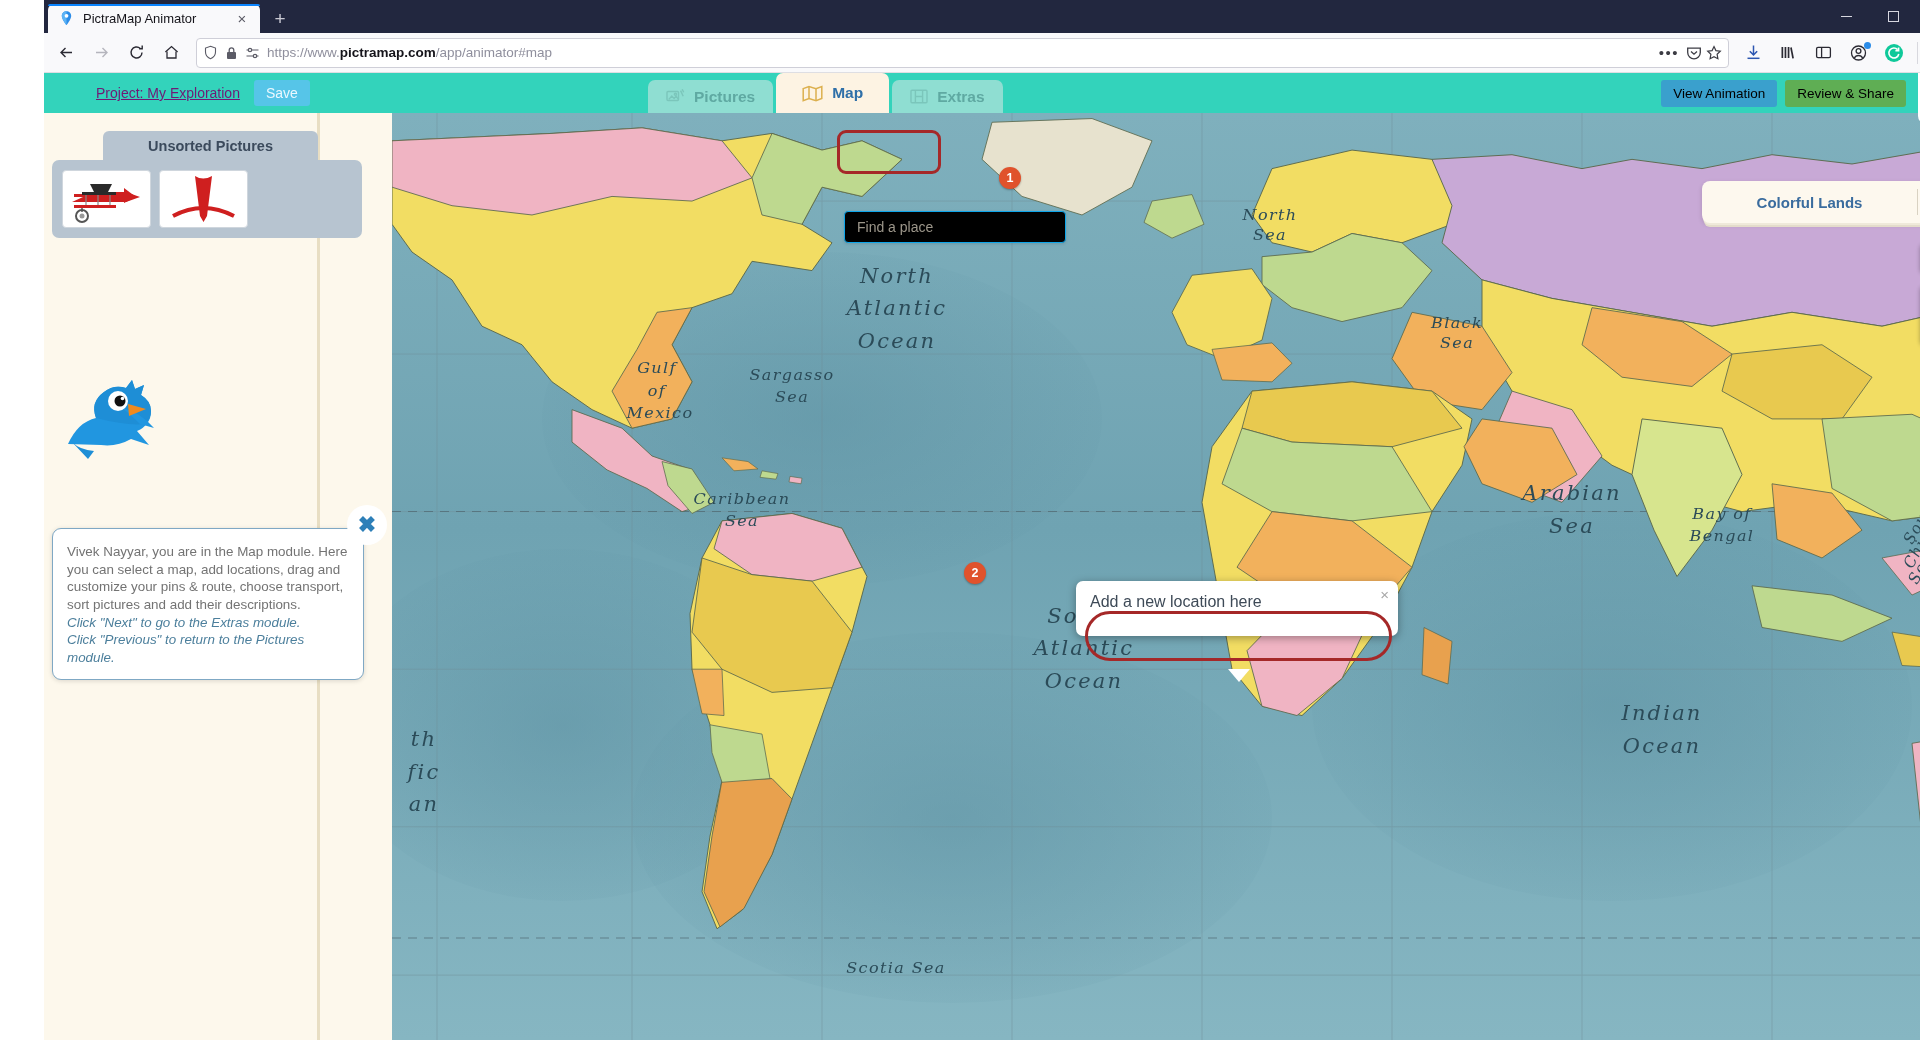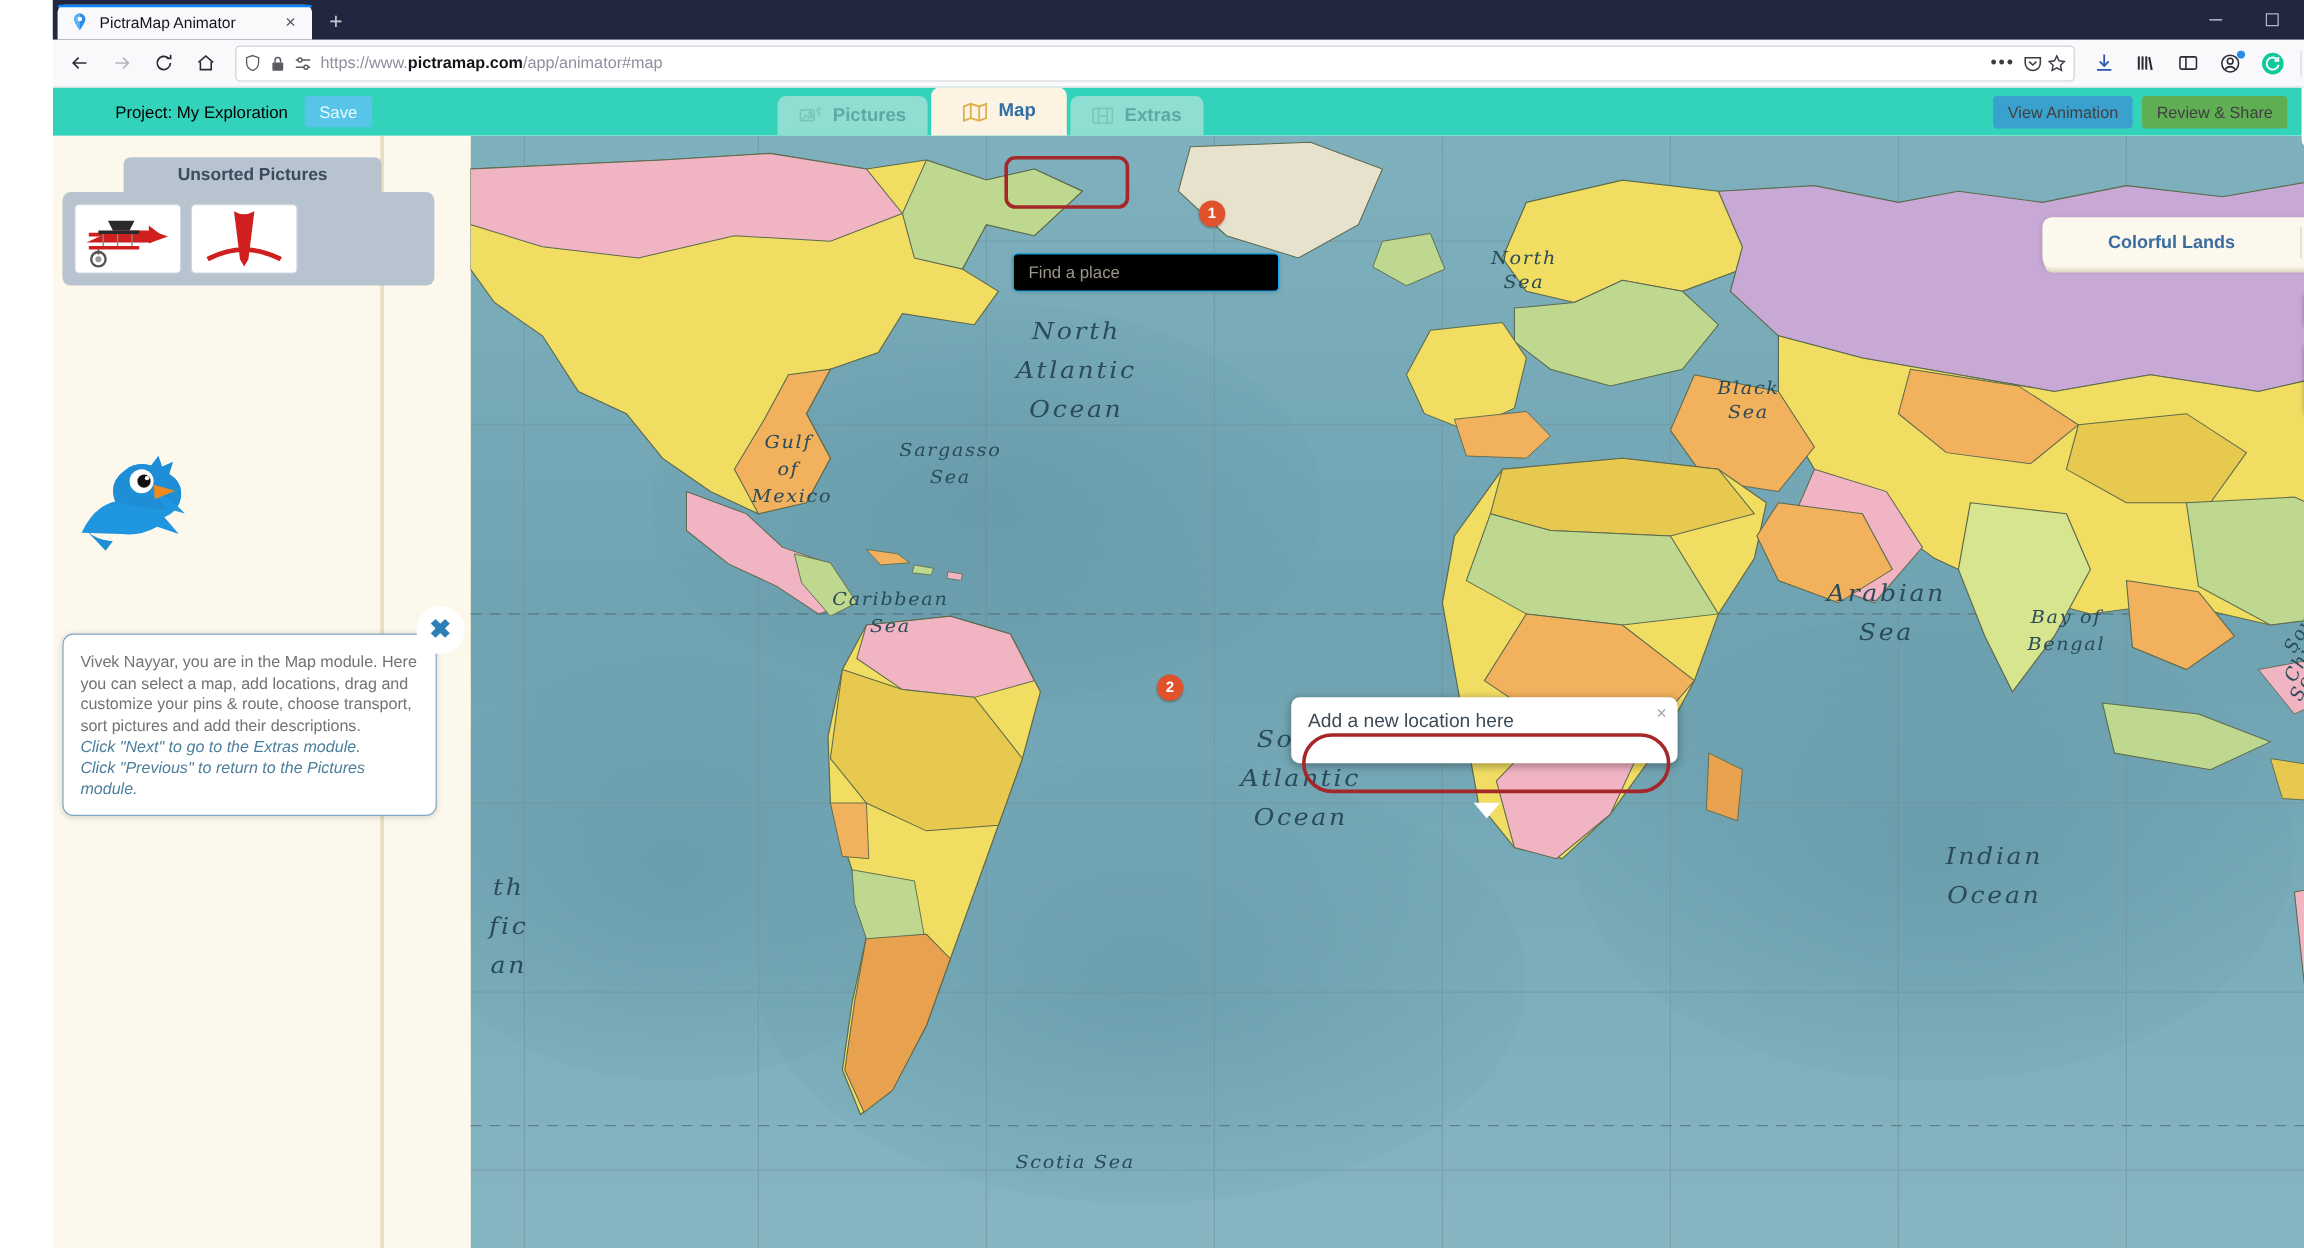--- a/index.html
+++ b/index.html
@@ -69,21 +69,21 @@
              border-radius: 4px; color: #2b2a33; position: relative; }
   .vsep { width: 1px; height: 22px; background: #d8d8de; margin: 0 5px; }
 
   
   .app { flex: 1; position: relative; background: #fdf8ec; overflow: hidden; }
 
   .appbar {
     height: 40px; background: #33d3bb;
     display: flex; align-items: center; position: relative; z-index: 40;
   }
-  .project-label { font-size: 14px; color: #000000; margin-left: 52px; }
+  .project-label { font-size: 14px; color: #701a75; margin-left: 52px; text-decoration: underline; }
   .save-btn {
     margin-left: 14px; background: #56c5e8; color: #eaf8ff; font-size: 14px;
     padding: 4px 12px; border-radius: 3px; line-height: 1.3;
   }
 
   .modtabs { position: absolute; left: 604px; top: 0; display: flex; align-items: flex-end; height: 40px; }
   .modtab {
     height: 33px; display: flex; align-items: center; gap: 9px;
     padding: 0 18px; border-radius: 7px 7px 0 0; font-size: 15.5px;
     background: #8fded2; color: #5fa9a2; font-weight: bold;
@@ -103,21 +103,21 @@
   .badge {
     position: absolute; width: 22px; height: 22px; border-radius: 50%;
     background: #e0522c; color: #fff; font-size: 12.5px; font-weight: bold;
     display: flex; align-items: center; justify-content: center; z-index: 70;
     box-shadow: 0 1px 2px rgba(0,0,0,.3);
   }
   .badge.b1 { left: 955px; top: 94px; }
   .badge.b2 { left: 920px; top: 489px; }
 
   .appbar-right { position: absolute; right: 0; top: 0; height: 40px; display: flex; align-items: center; }
-  .actbtn { font-size: 13.5px; color: #404040; padding: 6px 12px; border-radius: 3px; margin-right: 8px; }
+  .actbtn { font-size: 13.5px; color: #000000; padding: 6px 12px; border-radius: 3px; margin-right: 8px; }
   .actbtn.blue { background: #3aa0cd; }
   .actbtn.green { background: #5fae54; }
   .burger {
     width: 46px; height: 62px; background: #ffffff; border-radius: 0 0 8px 8px;
     display: flex; flex-direction: column; align-items: center; justify-content: center; gap: 5px;
     margin-left: 4px;
   }
   .burger i { display: block; width: 23px; height: 4px; background: #3f7f8c; border-radius: 2px; }
 
   

